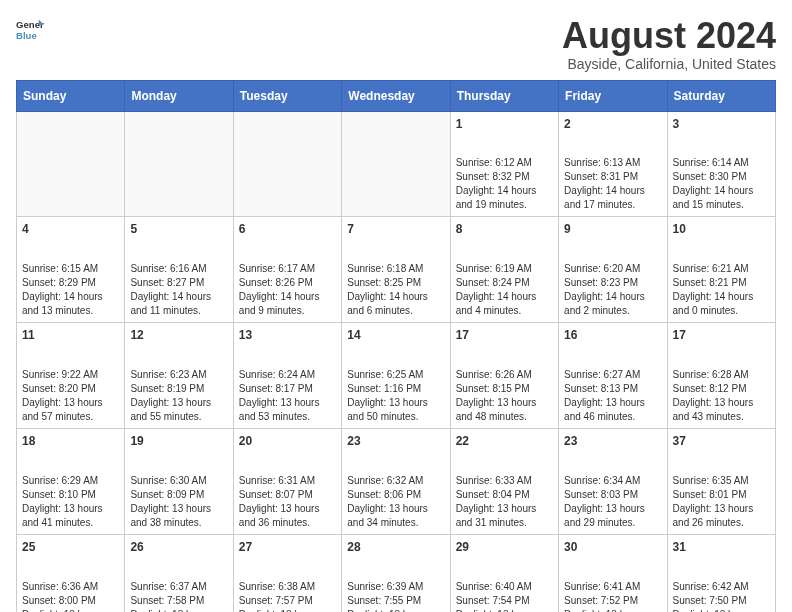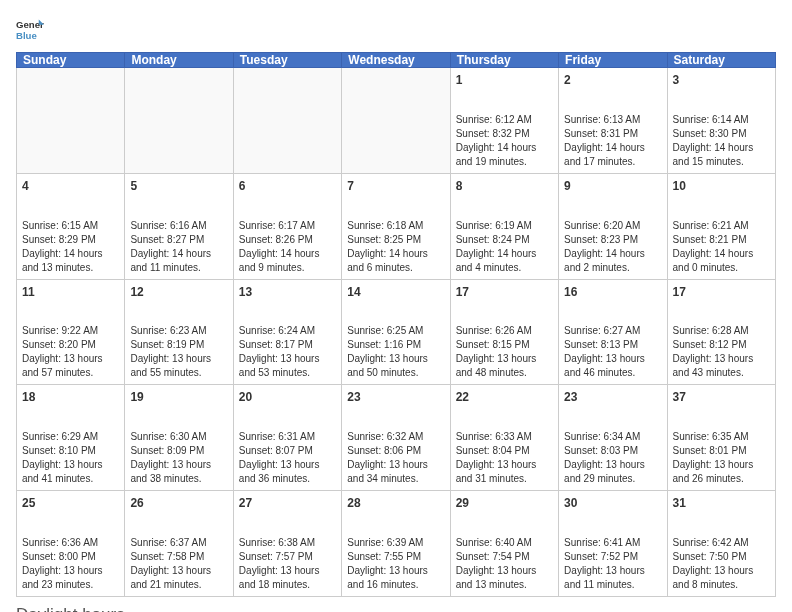--- a/index.html
+++ b/index.html
@@ -40,21 +40,21 @@
     }
     table {
       width: 100%;
       border-collapse: collapse;
       font-size: 10.5px;
     }
     th {
       background-color: #4472c4;
       color: #fff;
       text-align: left;
-      padding: 0 6px;
+      padding: 8px 6px;
       font-size: 12px;
       font-weight: bold;
       border: 1px solid #3a62b0;
     }
     td {
       border: 1px solid #ccc;
       vertical-align: top;
       padding: 4px 5px;
       min-height: 80px;
       height: 88px;
@@ -91,20 +91,22 @@
 
 <div class="header">
   <div class="logo">
     <svg class="logo-icon" viewBox="0 0 32 32" xmlns="http://www.w3.org/2000/svg">
       <text y="14" font-size="11" fill="#333" font-family="Arial" font-weight="bold">General</text>
       <text y="26" font-size="11" fill="#4a90c4" font-family="Arial" font-weight="bold">Blue</text>
       <polygon points="26,4 32,10 26,10" fill="#4a90c4"></polygon>
     </svg>
   </div>
   <div class="title-block">
+    <div class="month-title">August 2024</div>
+    <div class="location">Bayside, California, United States</div>
   </div>
 </div>
 
 <table>
   <thead>
     <tr id="header-row">
         <th>Sunday</th>
         <th>Monday</th>
         <th>Tuesday</th>
         <th>Wednesday</th>

